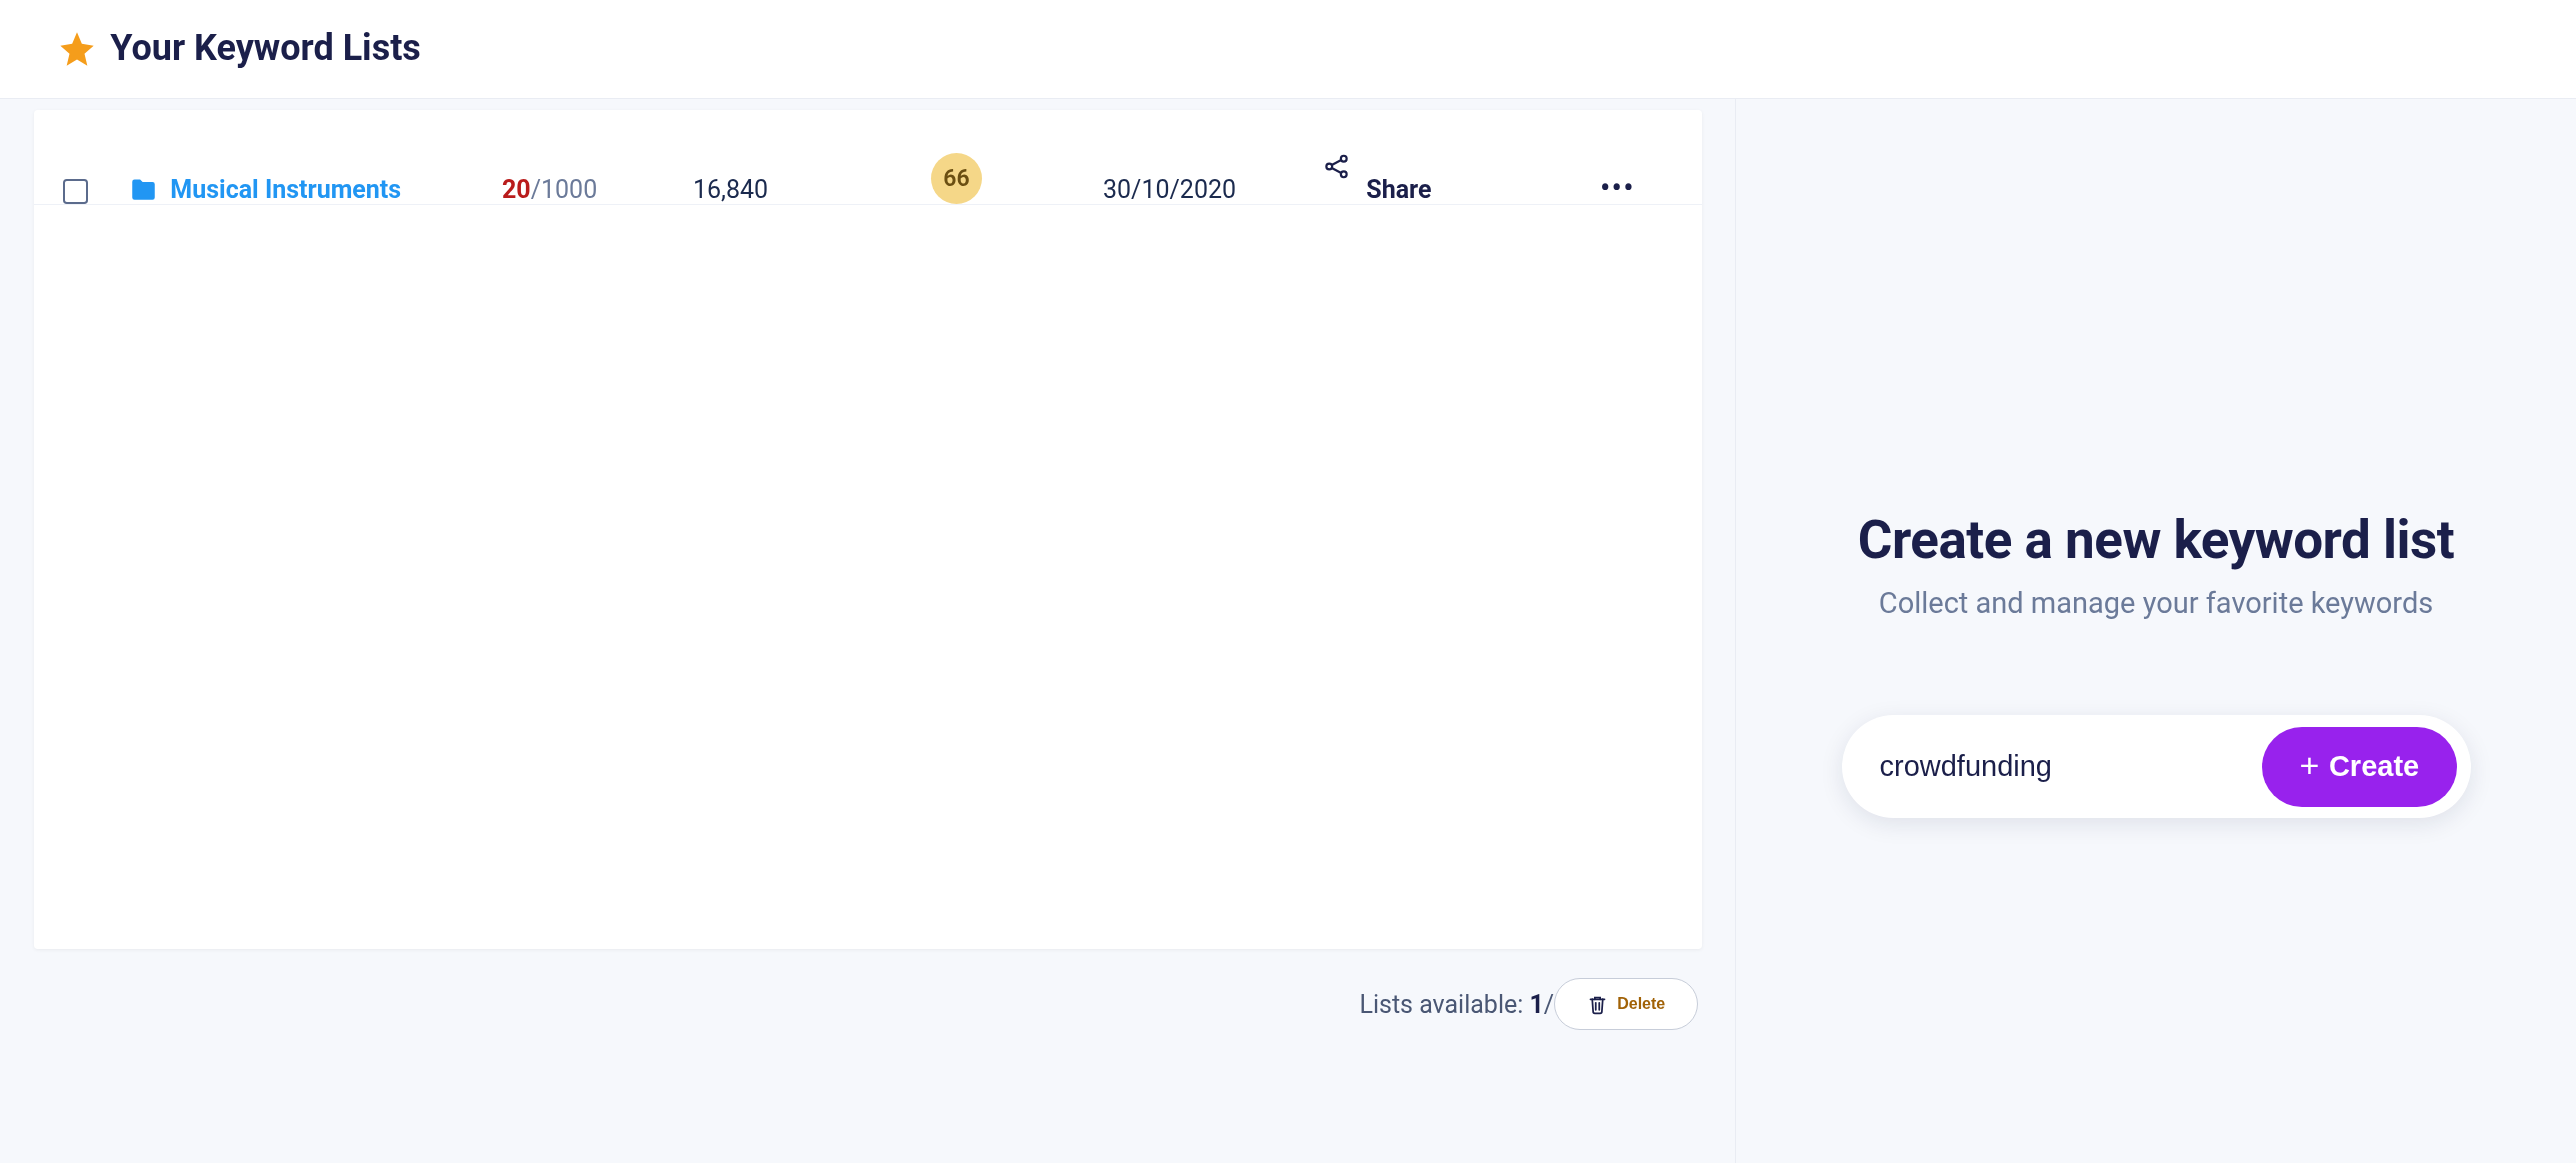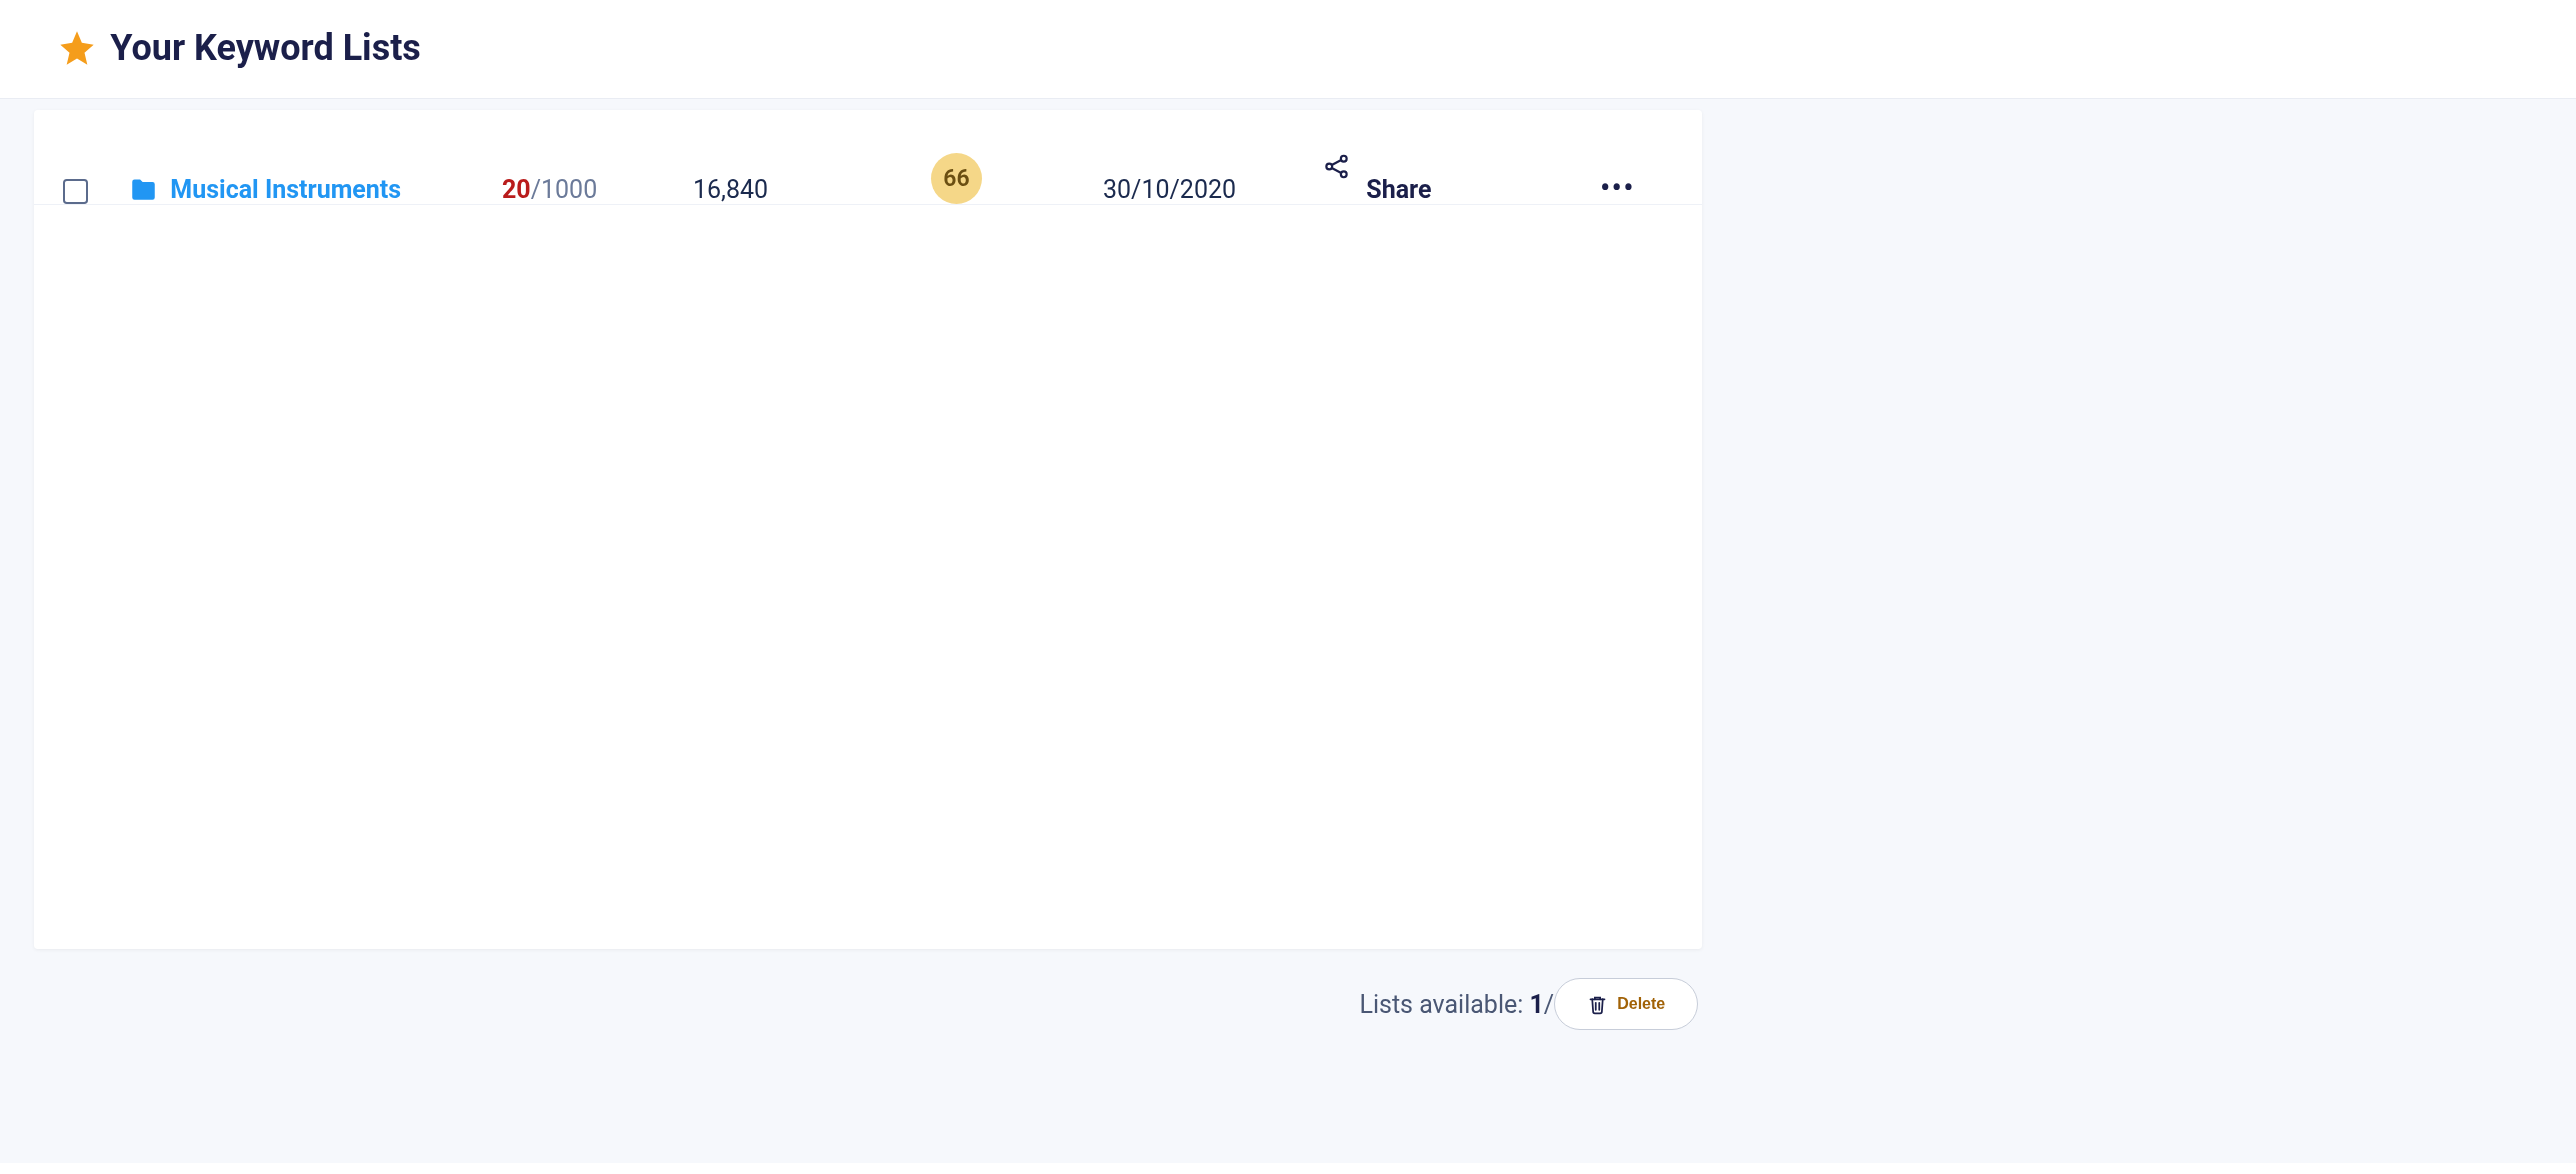--- a/index.html
+++ b/index.html
@@ -7,21 +7,21 @@
     font-family: -apple-system, BlinkMacSystemFont, "Segoe UI", Roboto, Helvetica, Arial, sans-serif;
     background: #fff;
     color: #1b2a4e;
     width: 2576px;
     height: 1175px;
     overflow: hidden;
   }
 
   .header {
     display: flex;
-    align-items: center;
+    align-items: flex-end;
     padding: 27px 57px 29px 57px;
     border-bottom: 1.9px solid #e9ecf3;
     background: #fff;
   }
   .header-star {
     width: 40px;
     height: 40px;
     margin-right: 13.3px;
     flex-shrink: 0;
   }
@@ -305,14 +305,25 @@
               <path d="M6 6l1 14a2 2 0 002 2h6a2 2 0 002-2l1-14"></path>
             <line x1="10" y1="10" x2="10" y2="18"></line>
               <line x1="14" y1="10" x2="14" y2="18"></line>
           </svg>
         </span>
         <span>Delete</span>
       </button>
     </div>
   </div>
 
+  <div class="right-panel">
+    <div class="rp-title">Create a new keyword list</div>
+    <div class="rp-sub">Collect and manage your favorite keywords</div>
+    <div class="create-row">
+      <input class="create-input" type="text" value="crowdfunding" style="">
+      <button class="create-btn">
+        <span class="plus-icon">+</span>
+        <span>Create</span>
+      </button>
+    </div>
+  </div>
 </div>
 
 
 </body></html>

